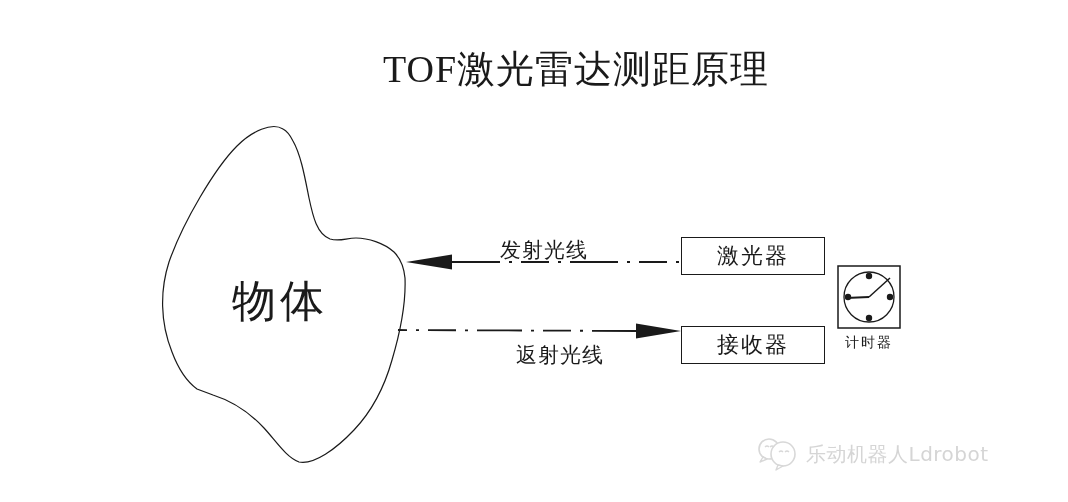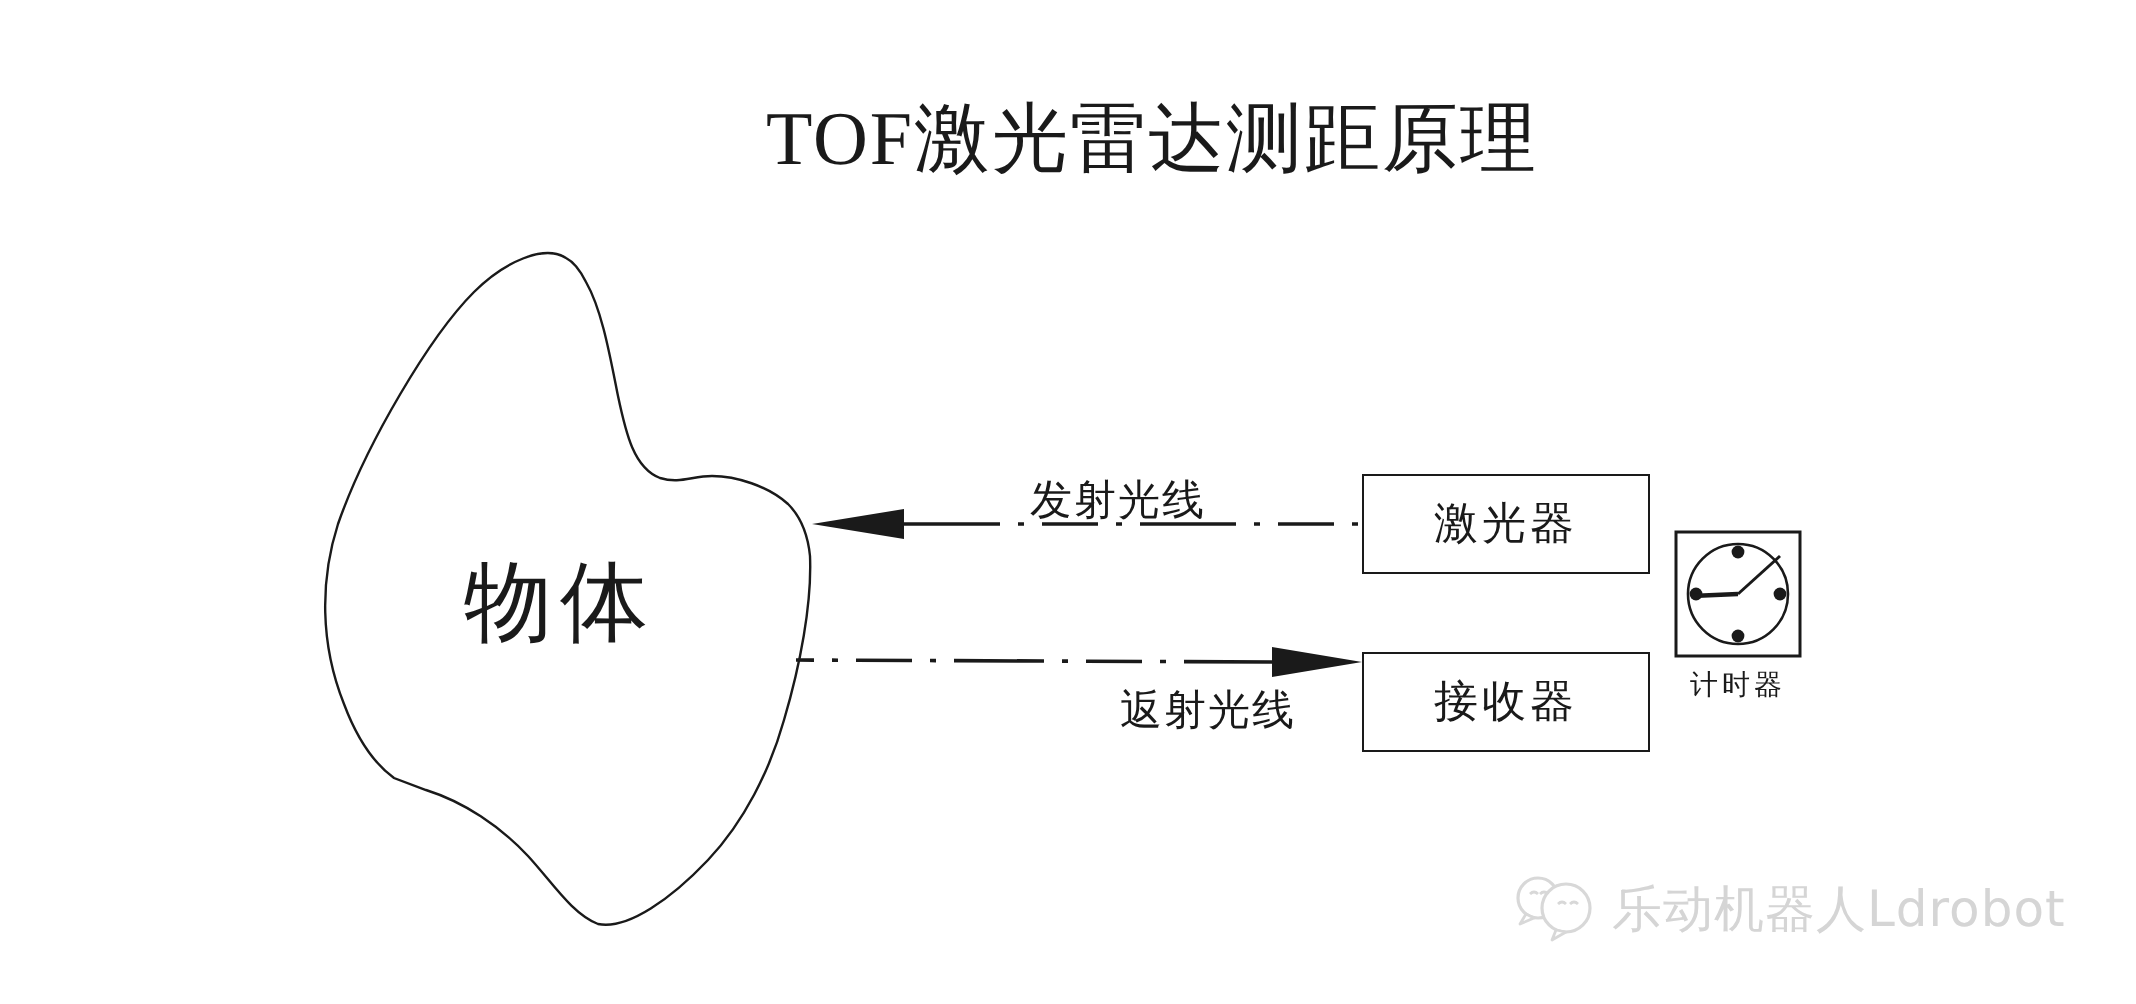--- a/index.html
+++ b/index.html
@@ -18,39 +18,39 @@
   }
   .formula{
     top:111px;left:596px;transform:translateX(-50%);
     font-size:21px;letter-spacing:1.5px;
   }
   .object-label{
     top:272px;left:280px;transform:translateX(-50%);
     font-size:44px;letter-spacing:4px;text-align:right;
   }
   .ray-label{font-size:21px;letter-spacing:1px;}
-  .emit-label{top:236px;left:559px;transform:translateX(-50%);}
-  .return-label{top:341px;left:560px;transform:translateX(-50%);margin-left:44px;}
+  .emit-label{top:236px;left:544px;transform:translateX(-50%);}
+  .return-label{top:341px;left:560px;transform:translateX(-50%);}
   .comp-box{
-    position:absolute;left:681px;width:144px;height:50px;
+    position:absolute;left:681px;width:144px;height:38px;
     border:1.5px solid #1a1a1a;background:#fff;
     display:flex;align-items:center;justify-content:center;
     font-size:22px;letter-spacing:2px;box-sizing:border-box;
   }
   .laser-box{top:237px;}
   .receiver-box{top:306px;margin-top:20px;}
   .timer-label{
     top:334px;left:869px;transform:translateX(-50%);
     font-size:14px;letter-spacing:2px;
   }
   .diagram-svg{position:absolute;top:0;left:0;}
   .watermark{
     top:437px;left:756px;display:flex;align-items:center;gap:6px;
     font-family:"DejaVu Sans","Liberation Sans",sans-serif;
-    color:#d5d5d5;font-size:25px;letter-spacing:0.5px;
+    color:#d5d5d5;font-size:20px;letter-spacing:0.5px;
     text-shadow:1px 1px 1px #ffffff;
   }
 </style>
 </head>
 <body>
 
 <div class="canvas">
 
   <svg class="diagram-svg" width="1068" height="502" viewBox="0 0 1068 502">
 

